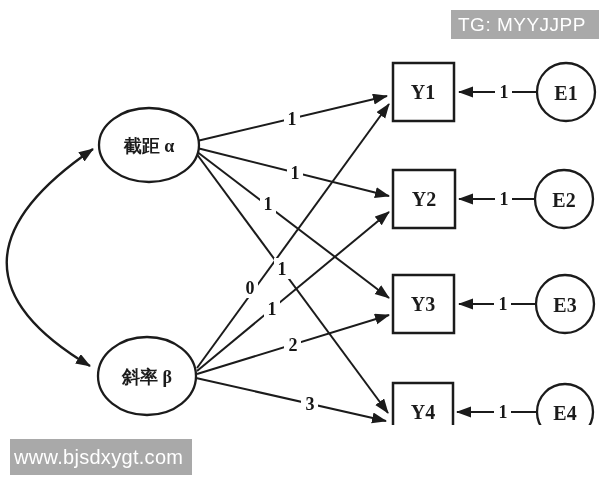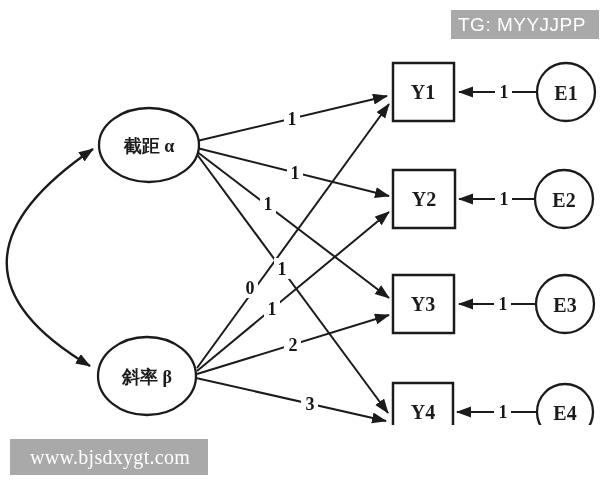--- a/index.html
+++ b/index.html
@@ -37,21 +37,21 @@
     background:#a9a9a9;color:#ffffff;
     display:flex;align-items:center;
     white-space:nowrap;overflow:hidden;
   }
   .wm-tg{
     left:451px;top:10px;width:141px;height:29px;
     font-size:19px;padding-left:7px;letter-spacing:0.5px;
   }
   .wm-site{
     left:10px;top:439px;width:178px;height:36px;
-    font-size:20px;padding-left:20px;letter-spacing:0.3px;font-family:Liberation Serif, serif;
+    font-size:20px;padding-left:4px;letter-spacing:0.3px;
   }
 </style>
 </head>
 <body>
 
 <div class="stage">
   <svg width="600" height="480" viewBox="0 0 600 480">
     <defs>
       <marker id="arrow" markerUnits="userSpaceOnUse" markerWidth="16" markerHeight="12" refX="14" refY="5.5" orient="auto-start-reverse">
         <polygon points="0,0 15,5.5 0,11" fill="#1b1b1b"></polygon>

